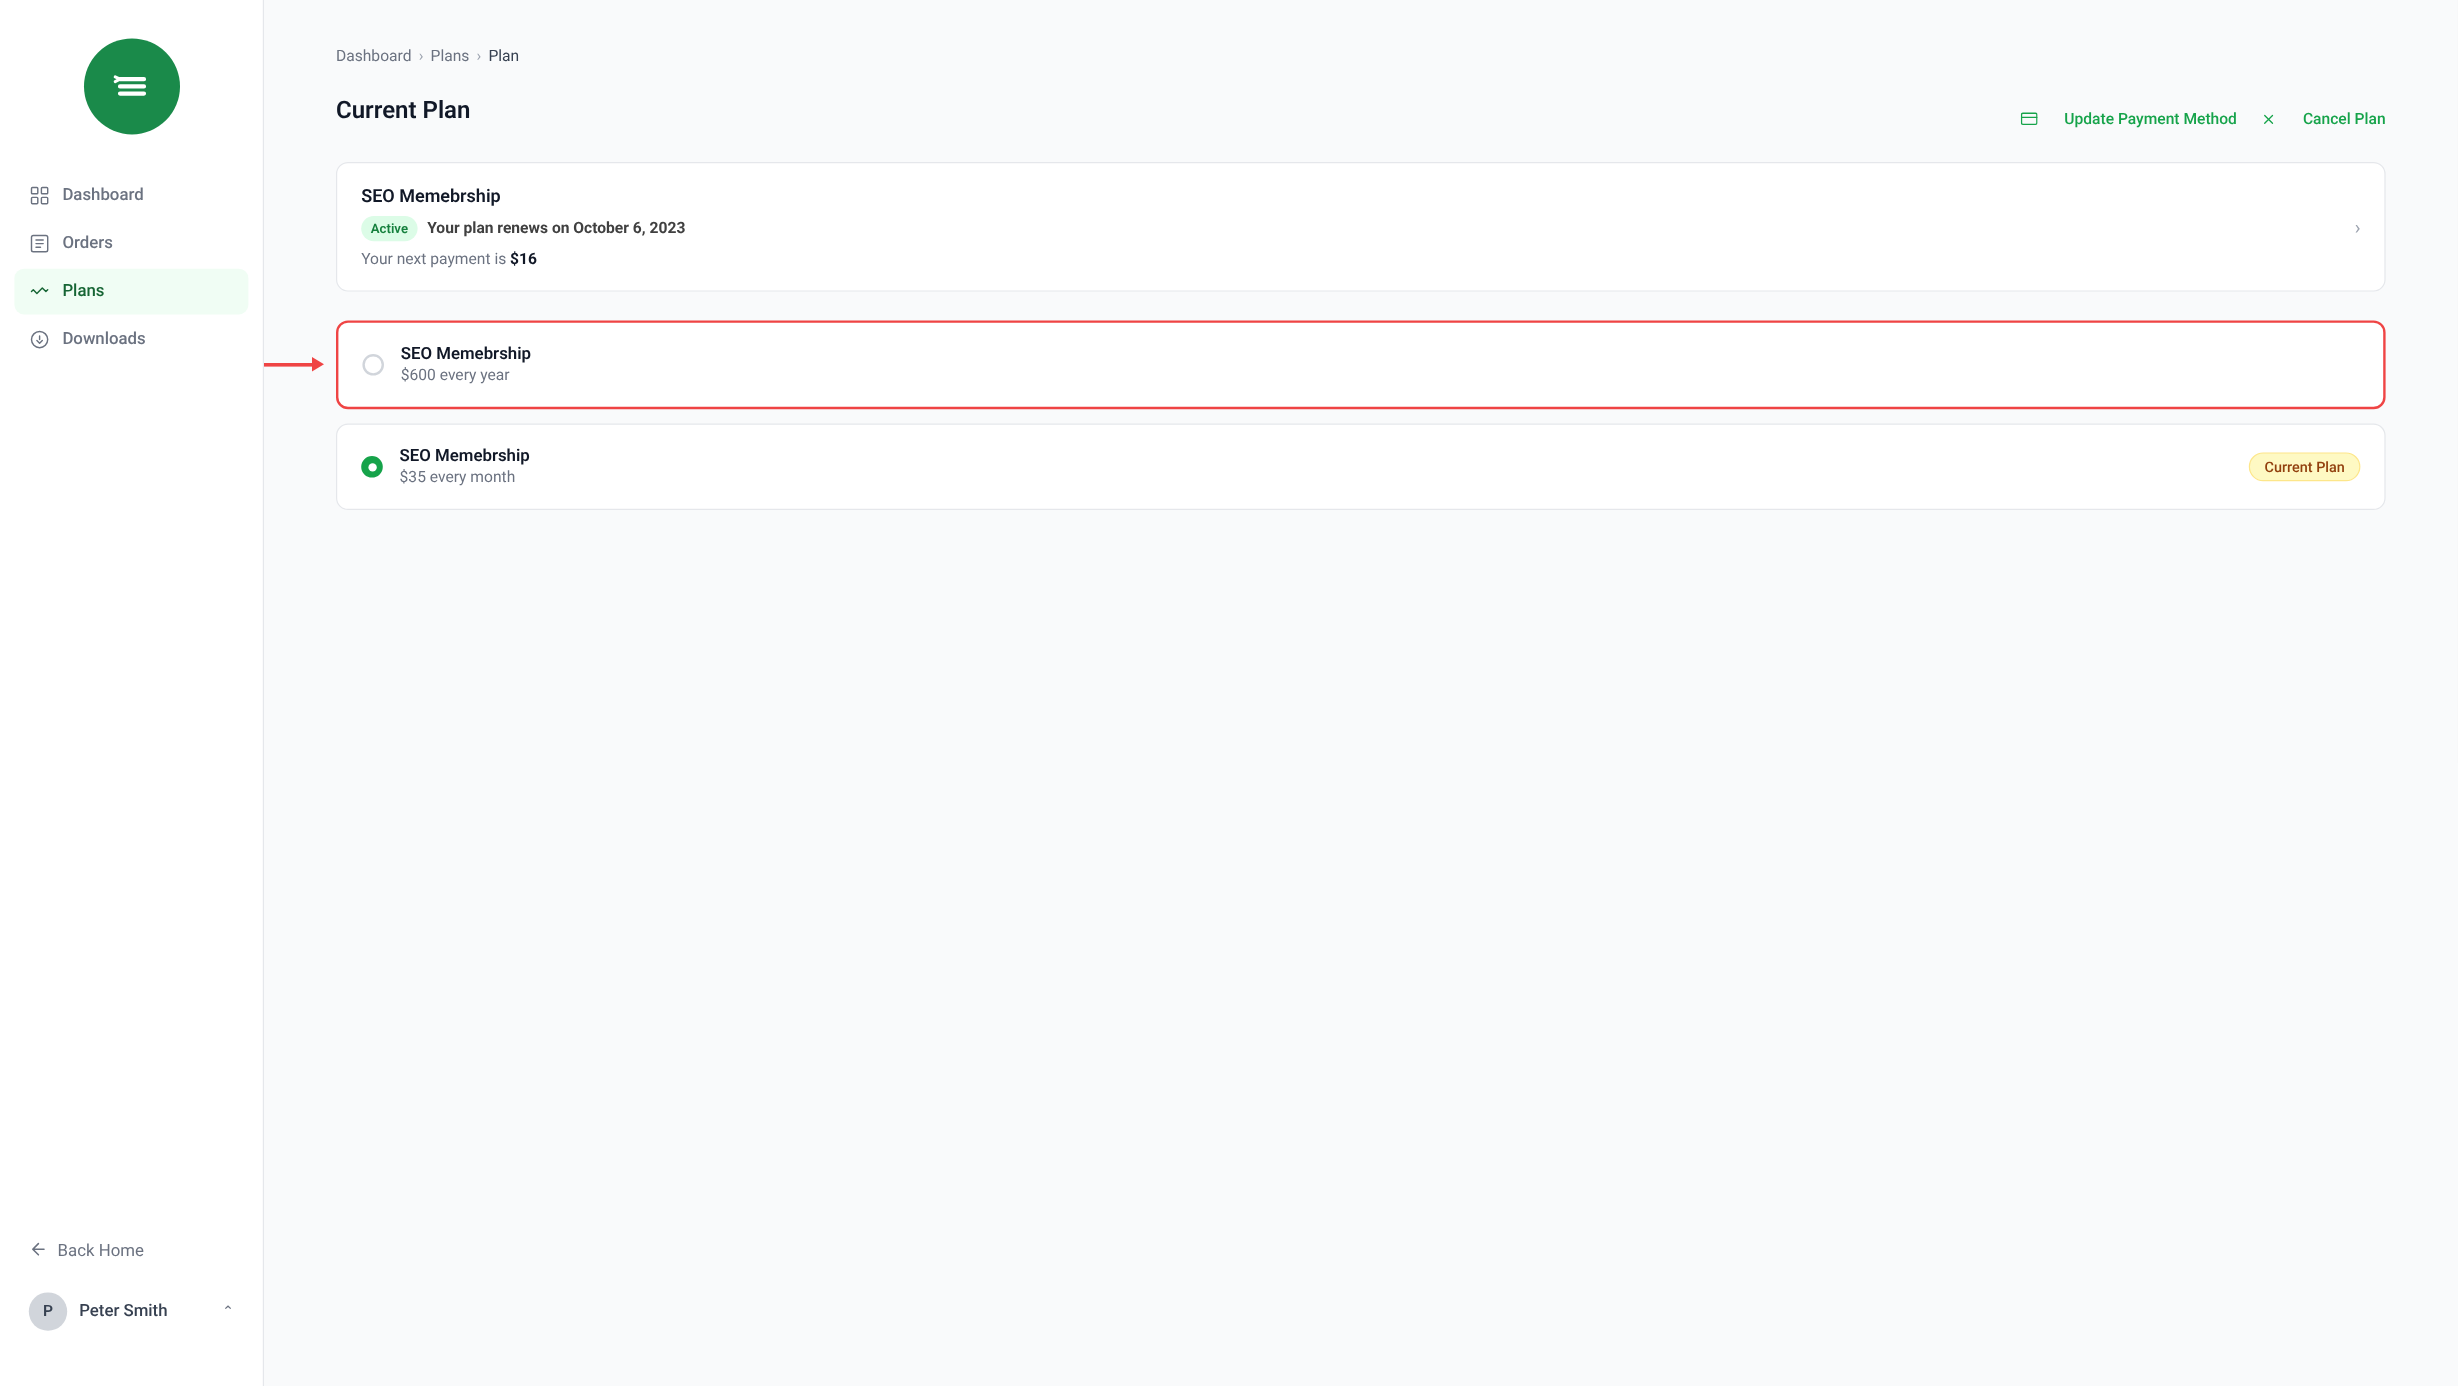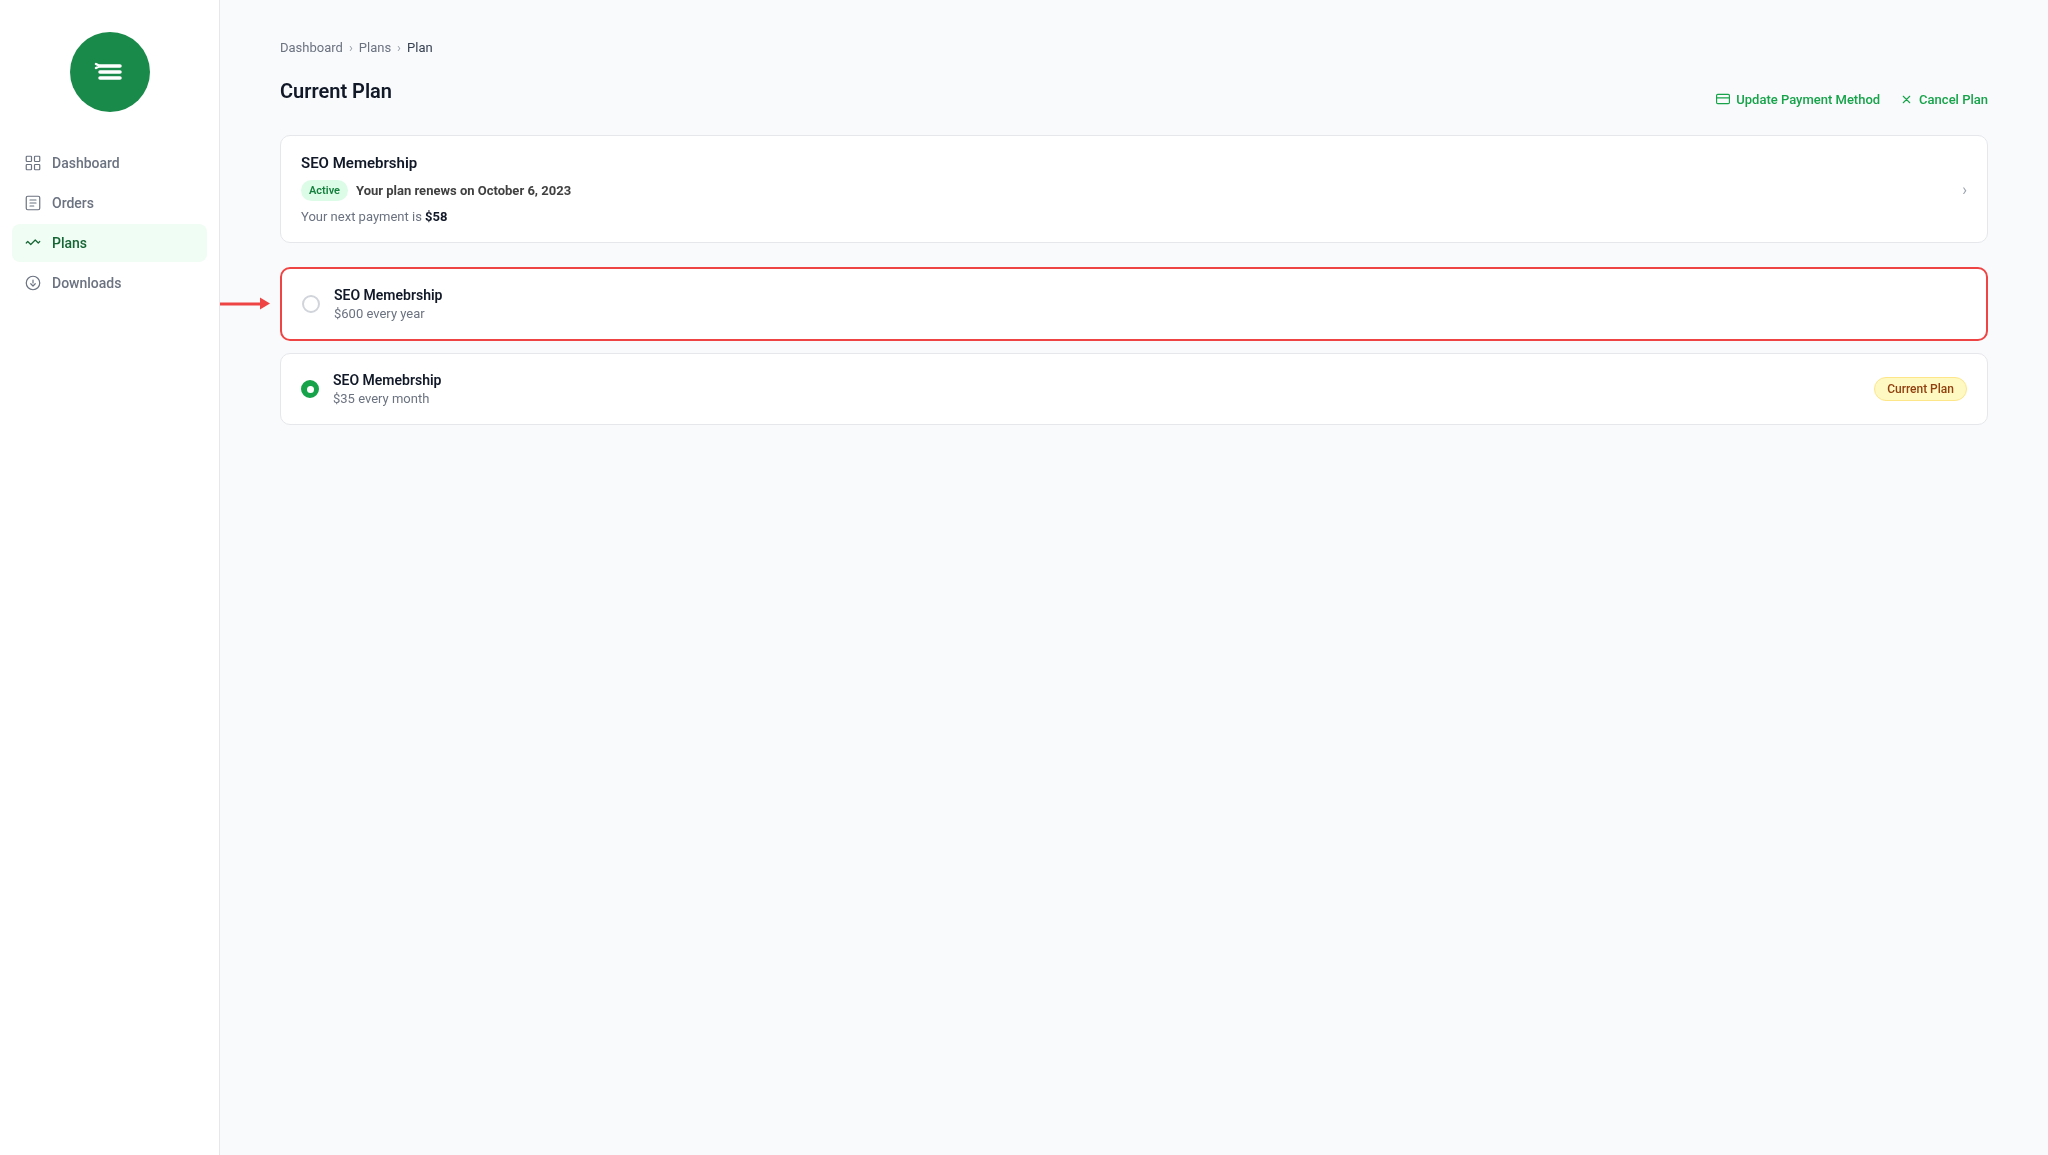--- a/index.html
+++ b/index.html
@@ -172,21 +172,21 @@
 
     .plan-actions {
       display: flex;
       align-items: center;
       gap: 20px;
     }
 
     .plan-action-link {
       display: flex;
       align-items: center;
-      gap: 6px;
+      gap: 22px;
       font-size: 13px;
       color: #16a34a;
       cursor: pointer;
       font-weight: 500;
     }
 
     .plan-card {
       background: #ffffff;
       border: 1px solid #e5e7eb;
       border-radius: 10px;
@@ -425,20 +425,36 @@
       <span class="nav-icon">
         <svg class="nav-svg" viewBox="0 0 24 24">
             <circle cx="12" cy="12" r="9"></circle>
             <path d="M12 8v4M9 13l3 3 3-3"></path>
           </svg>
       </span>
       <span>Downloads</span>
     </div>
   </nav>
 
+  <div class="sidebar-bottom">
+    <div class="back-home">
+      <span>
+        <svg width="16" height="16" viewBox="0 0 24 24" fill="none" stroke="#6b7280" stroke-width="2" stroke-linecap="round" stroke-linejoin="round">
+            <path d="M19 12H5M12 5l-7 7 7 7"></path>
+          </svg>
+      </span>
+      <span>Back Home</span>
+    </div>
+
+    <div class="user-area">
+      <div class="user-avatar">P</div>
+      <span class="user-name">Peter Smith</span>
+      <span class="chevron-up">⌃</span>
+    </div>
+  </div>
 </aside>
 
 <main class="main-content">
 
   <div class="breadcrumb">
     <span class="breadcrumb-item">Dashboard</span>
     <span class="breadcrumb-sep">›</span>
     <span class="breadcrumb-item">Plans</span>
     <span class="breadcrumb-sep">›</span>
     <span class="breadcrumb-item current">Plan</span>
@@ -465,21 +481,21 @@
 
   <div class="plan-card">
     <div class="plan-card-left">
       <div class="plan-card-name">SEO Memebrship</div>
       <div class="plan-card-status-row">
         <span class="active-badge">Active</span>
         <span class="plan-renew-text">Your plan renews on October 6, 2023</span>
       </div>
       <div class="plan-payment-text">
         <span>Your next payment is</span>
-        <strong>$58</strong>
+        <strong>$16</strong>
       </div>
     </div>
     <span class="plan-card-chevron">›</span>
   </div>
 
   <div class="update-plan-section">
 
     <div class="plan-option selected-highlight" style="position:relative; overflow:visible;">
 
       <div class="arrow-annotation">

